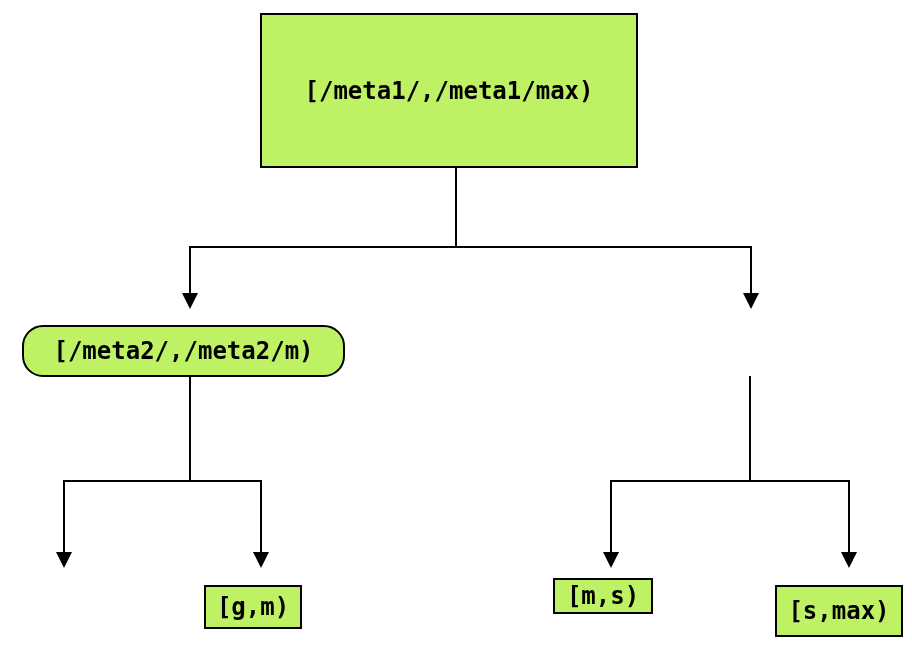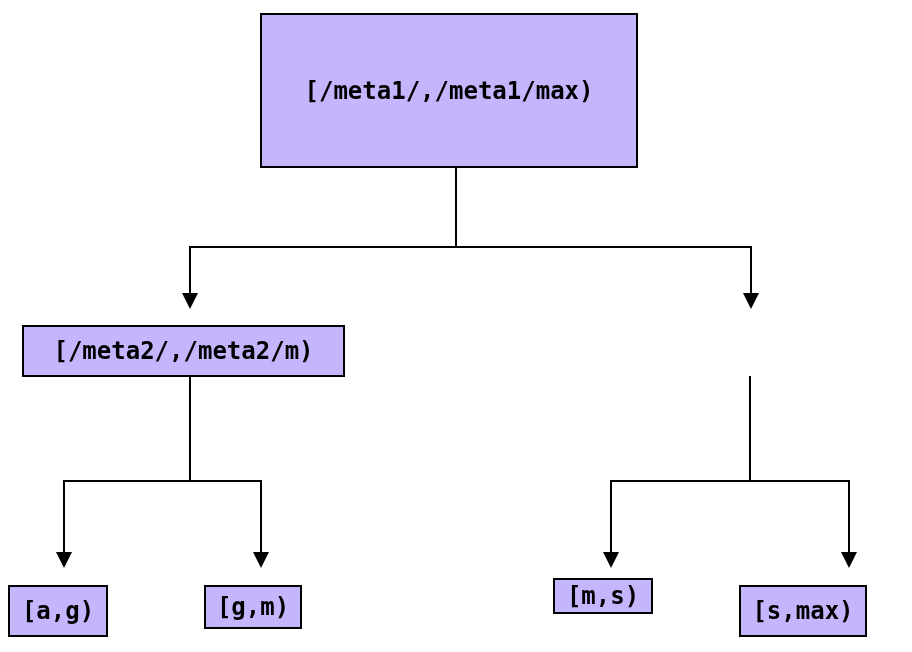--- a/index.html
+++ b/index.html
@@ -12,21 +12,21 @@
     width: 912px;
     height: 652px;
     background: #ffffff;
     font-family: "DejaVu Sans Mono", "Liberation Mono", monospace;
     overflow: hidden;
   }
   .node {
     position: absolute;
     box-sizing: border-box;
     border: 2px solid #000000;
-    background: #c4b5fd;
+    background: #bef264;
     display: flex;
     align-items: center;
     justify-content: center;
     color: #000000;
     font-size: 24px;
     font-weight: 700;
     letter-spacing: 0;
     white-space: nowrap;
   }
   .edge-line {
@@ -37,26 +37,26 @@
     position: absolute;
     width: 0;
     height: 0;
     border-left: 8px solid transparent;
     border-right: 8px solid transparent;
     border-top: 16px solid #000000;
   }
 
   
   #node-root      { left: 260px; top: 13px;  width: 378px; height: 155px; }
-  #node-left      { left: 22px;  top: 325px; width: 323px; height: 52px; }
+  #node-left      { left: 22px;  top: 325px; width: 323px; height: 52px; border-radius: 21px; }
   #node-right     { left: 583px; top: 325px; width: 318px; height: 52px; }
   #node-leaf-ag   { left: 8px;   top: 585px; width: 100px; height: 52px; }
   #node-leaf-gm   { left: 204px; top: 585px; width: 98px;  height: 44px; }
   #node-leaf-ms   { left: 553px; top: 578px; width: 100px; height: 36px; }
-  #node-leaf-smax { left: 739px; top: 585px; width: 128px; height: 52px; }
+  #node-leaf-smax { left: 775px; top: 585px; width: 128px; height: 52px; }
 
   
   #e1-stem       { left: 455px; top: 168px; width: 2px;   height: 79px; }
   #e1-hbar       { left: 189px; top: 246px; width: 563px; height: 2px; }
   #e1-drop-left  { left: 189px; top: 246px; width: 2px;   height: 47px; }
   #e1-drop-right { left: 750px; top: 246px; width: 2px;   height: 47px; }
   #e1-arrow-left  { left: 182px; top: 293px; }
   #e1-arrow-right { left: 743px; top: 293px; }
 
   
@@ -79,23 +79,20 @@
 <body>
 
 <div id="canvas">
 
   <div class="node" id="node-root">
     <span>[/meta1/,/meta1/max)</span>
   </div>
   <div class="node" id="node-left">
     <span>[/meta2/,/meta2/m)</span>
   </div>
-  <div class="node" id="node-leaf-ag">
-    <span>[a,g)</span>
-  </div>
   <div class="node" id="node-leaf-gm">
     <span>[g,m)</span>
   </div>
   <div class="node" id="node-leaf-ms">
     <span>[m,s)</span>
   </div>
   <div class="node" id="node-leaf-smax">
     <span>[s,max)</span>
   </div>
 

